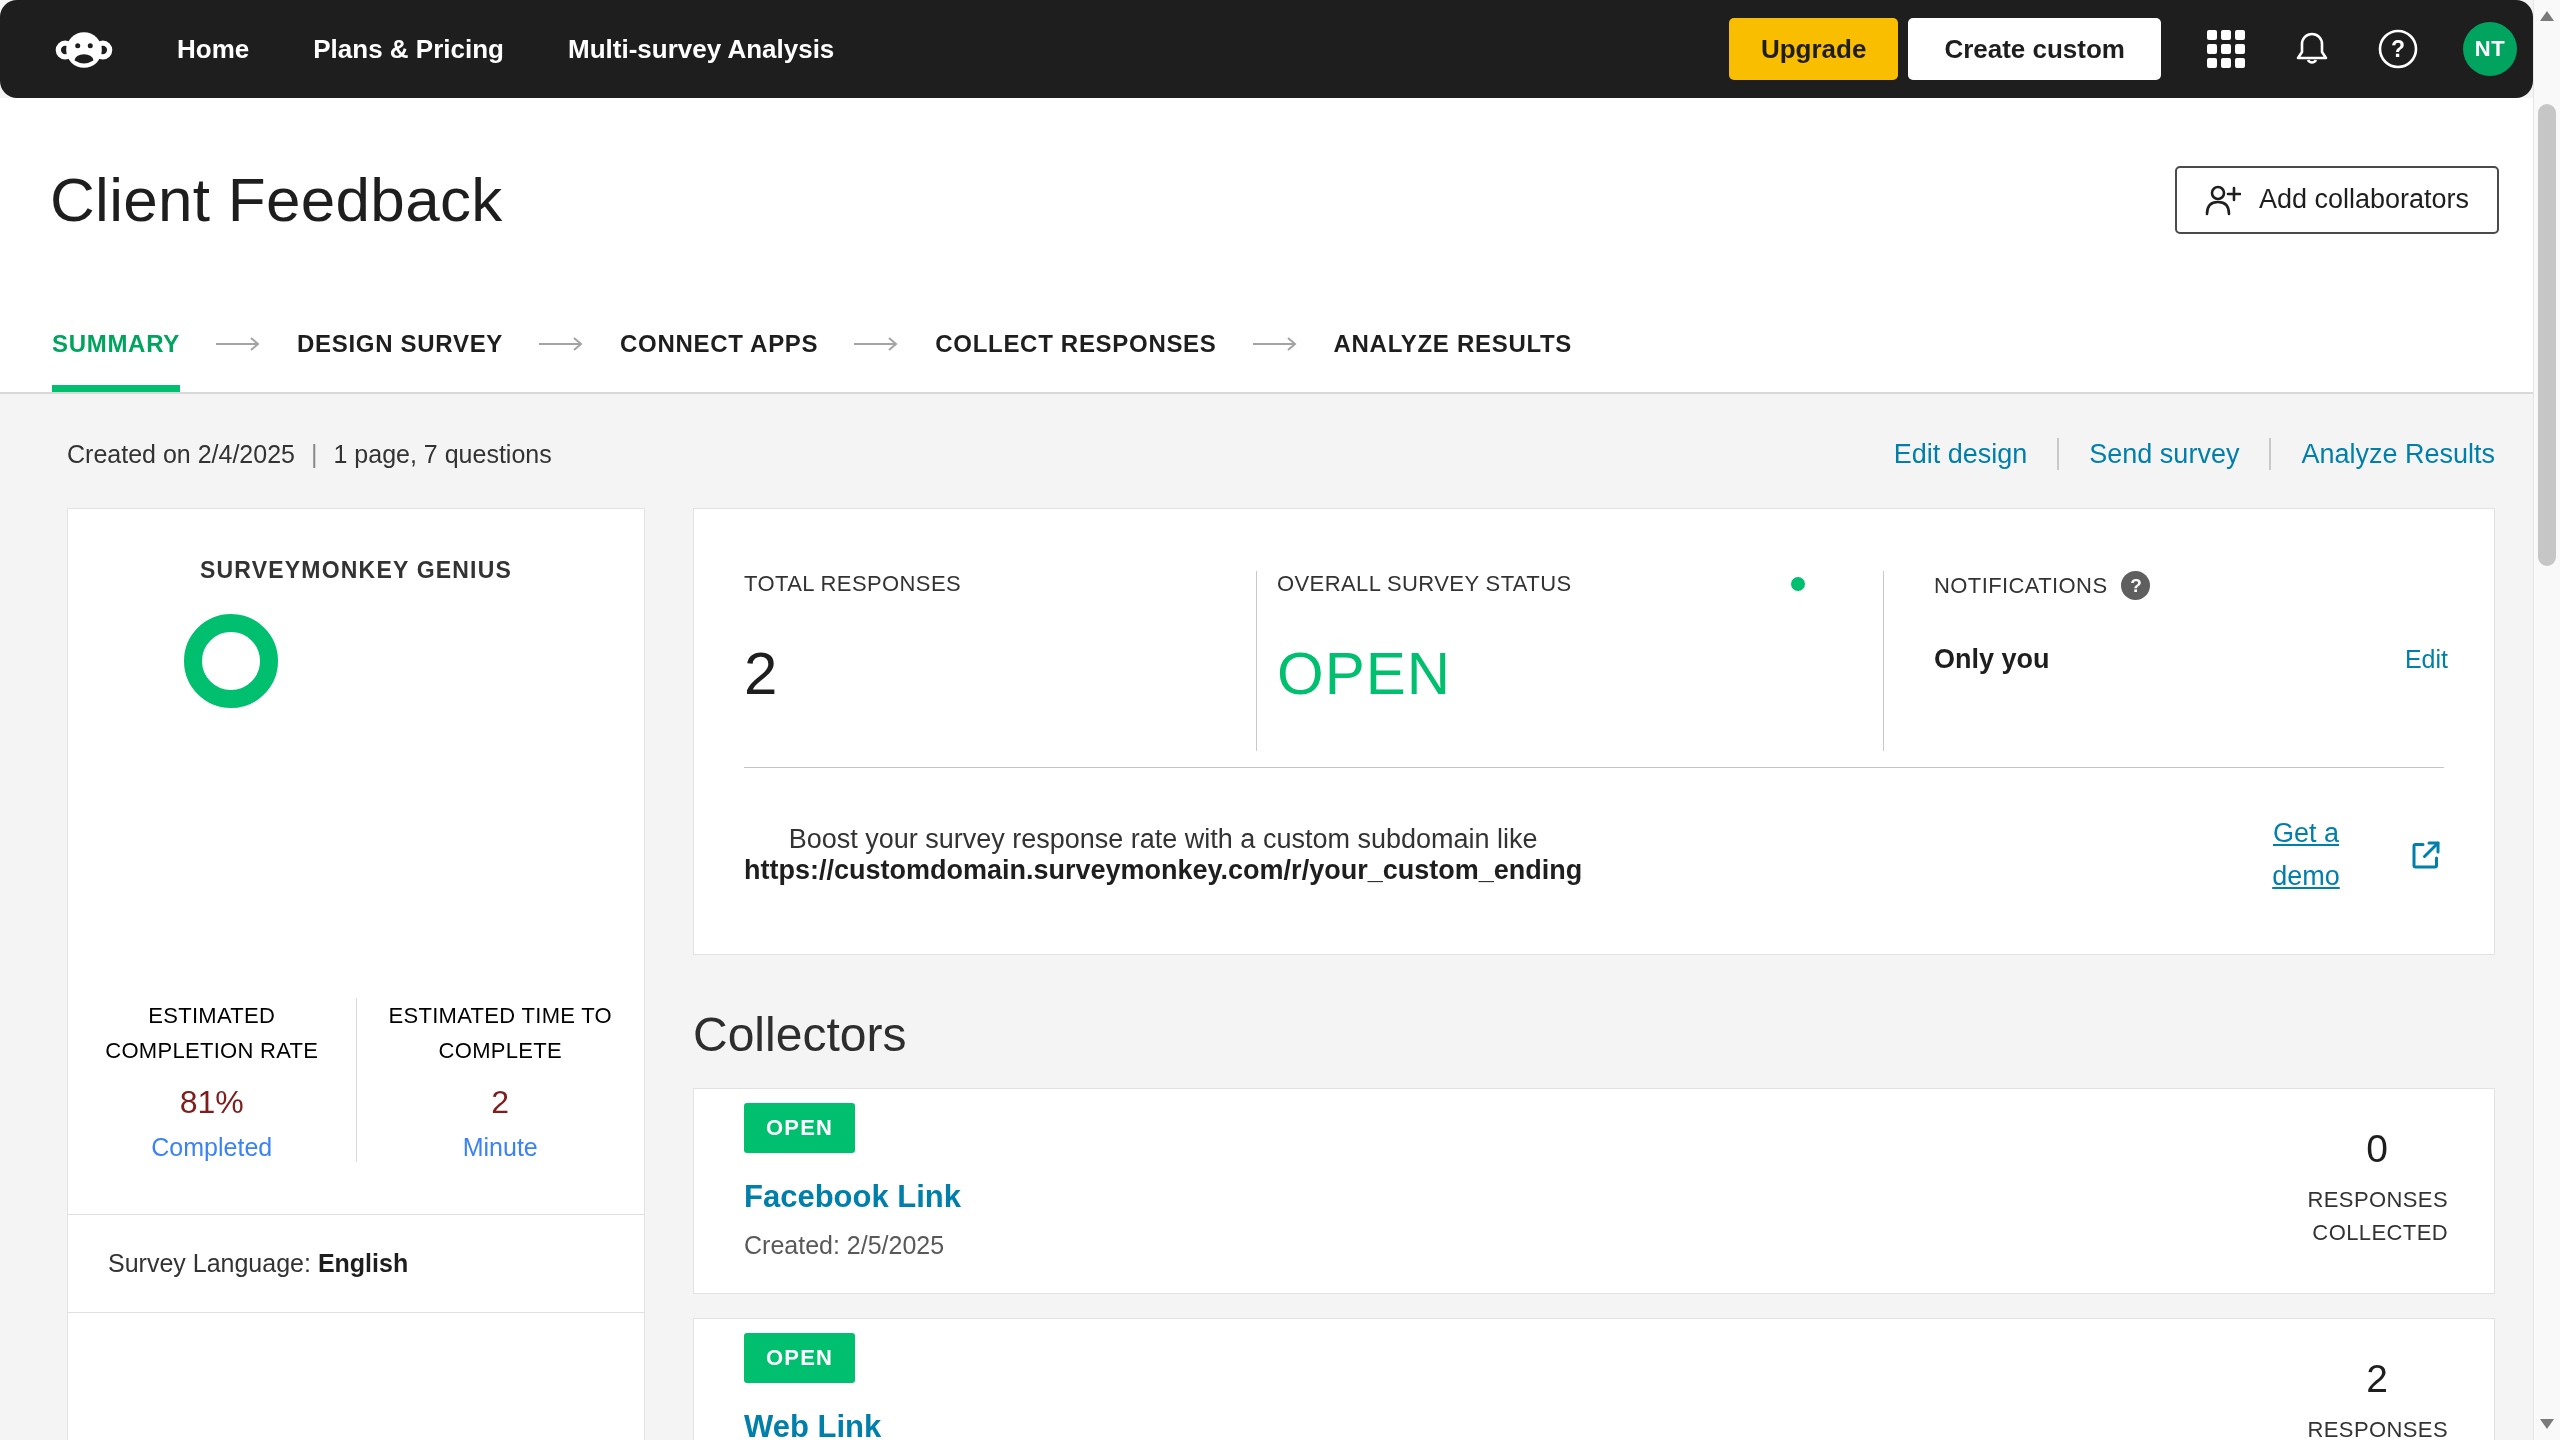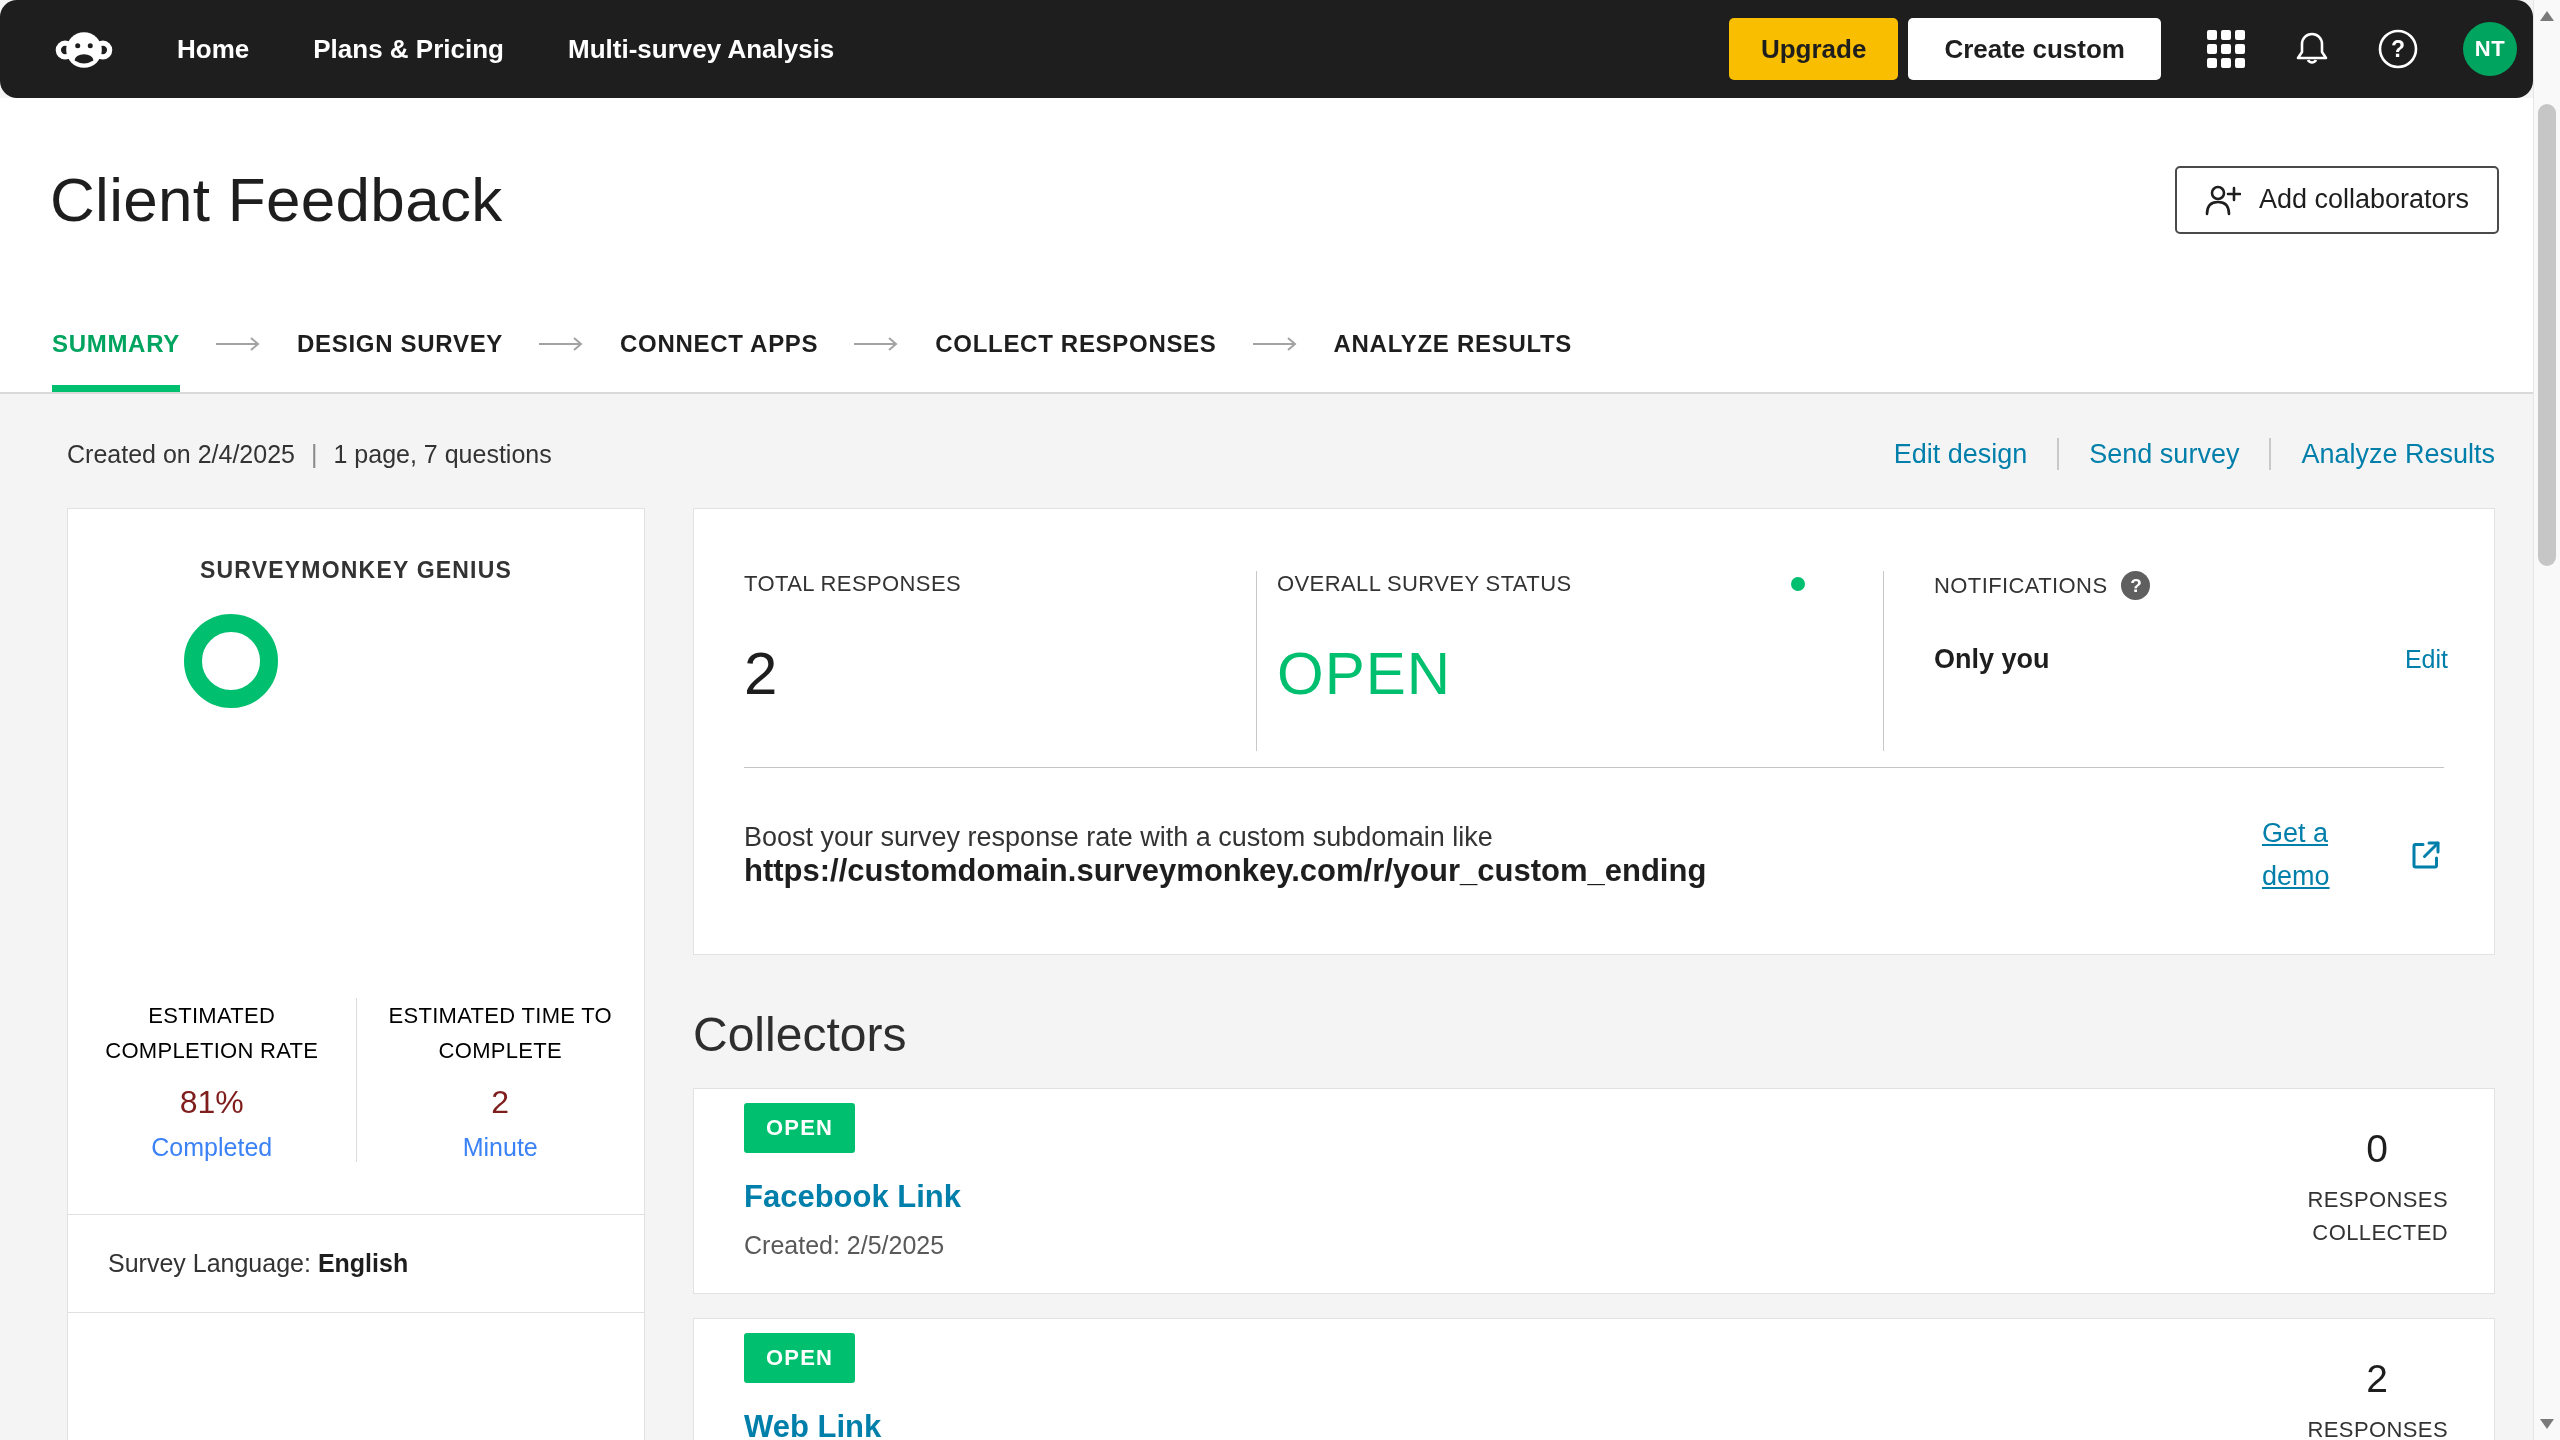--- a/index.html
+++ b/index.html
@@ -77,23 +77,23 @@
   .status-label-row { display:flex; align-items:center; }
   .status-dot { width:14px; height:14px; border-radius:50%; background:#00bf6f; margin-left:auto; margin-right:78px; }
   .status-value { font-size:60px; margin-top:42px; color:#1e1e1e; }
   .status-value.open { color:#00bf6f; letter-spacing:1px; }
   .qmark { width:29px; height:29px; border-radius:50%; background:#5f5f5f; color:#fff; font-size:19px; font-weight:700;
            display:inline-flex; align-items:center; justify-content:center; margin-left:14px; cursor:pointer; }
   .notif-row { margin-top:44px; display:flex; align-items:center; }
   .notif-value { font-size:27px; font-weight:700; color:#1e1e1e; }
   .notif-edit { margin-left:auto; font-size:25px; color:#007faa; cursor:pointer; }
   .status-divider { border-top:1px solid #c4c4c4; margin:16px 50px 0; }
-  .boost { display:flex; align-items:center; justify-content:space-between; padding:44px 50px 56px; }
+  .boost { display:flex; align-items:center; justify-content:space-between; padding:44px 50px 56px;text-align:center; }
   .boost-line1 { font-size:27px; color:#333; }
-  .boost-line2 { font-size:31px; font-weight:700; color:#1e1e1e; }
+  .boost-line2 { font-size:27px; font-weight:700; color:#1e1e1e; }
   .boost-right { display:flex; align-items:center; gap:58px; }
   .demo-link { width:88px; font-size:27px; color:#007faa; text-decoration:underline; line-height:1.6; cursor:pointer;margin-left:10px; }
   .external-icon { cursor:pointer; display:flex; }
 
   
   .collectors-title { margin:52px 0 26px; font-size:48px; font-weight:400; color:#2e2e2e; }
   .collector-card { display:flex; justify-content:space-between; padding:14px 46px 32px 50px; margin-bottom:24px; min-height:206px; }
   .badge-open { display:inline-block; background:#00bf6f; color:#fff; font-size:22px; font-weight:700; letter-spacing:1.2px;
                 padding:12px 22px; border-radius:3px; }
   .collector-name { font-size:31px; font-weight:700; color:#007faa; margin-top:26px; cursor:pointer; }

